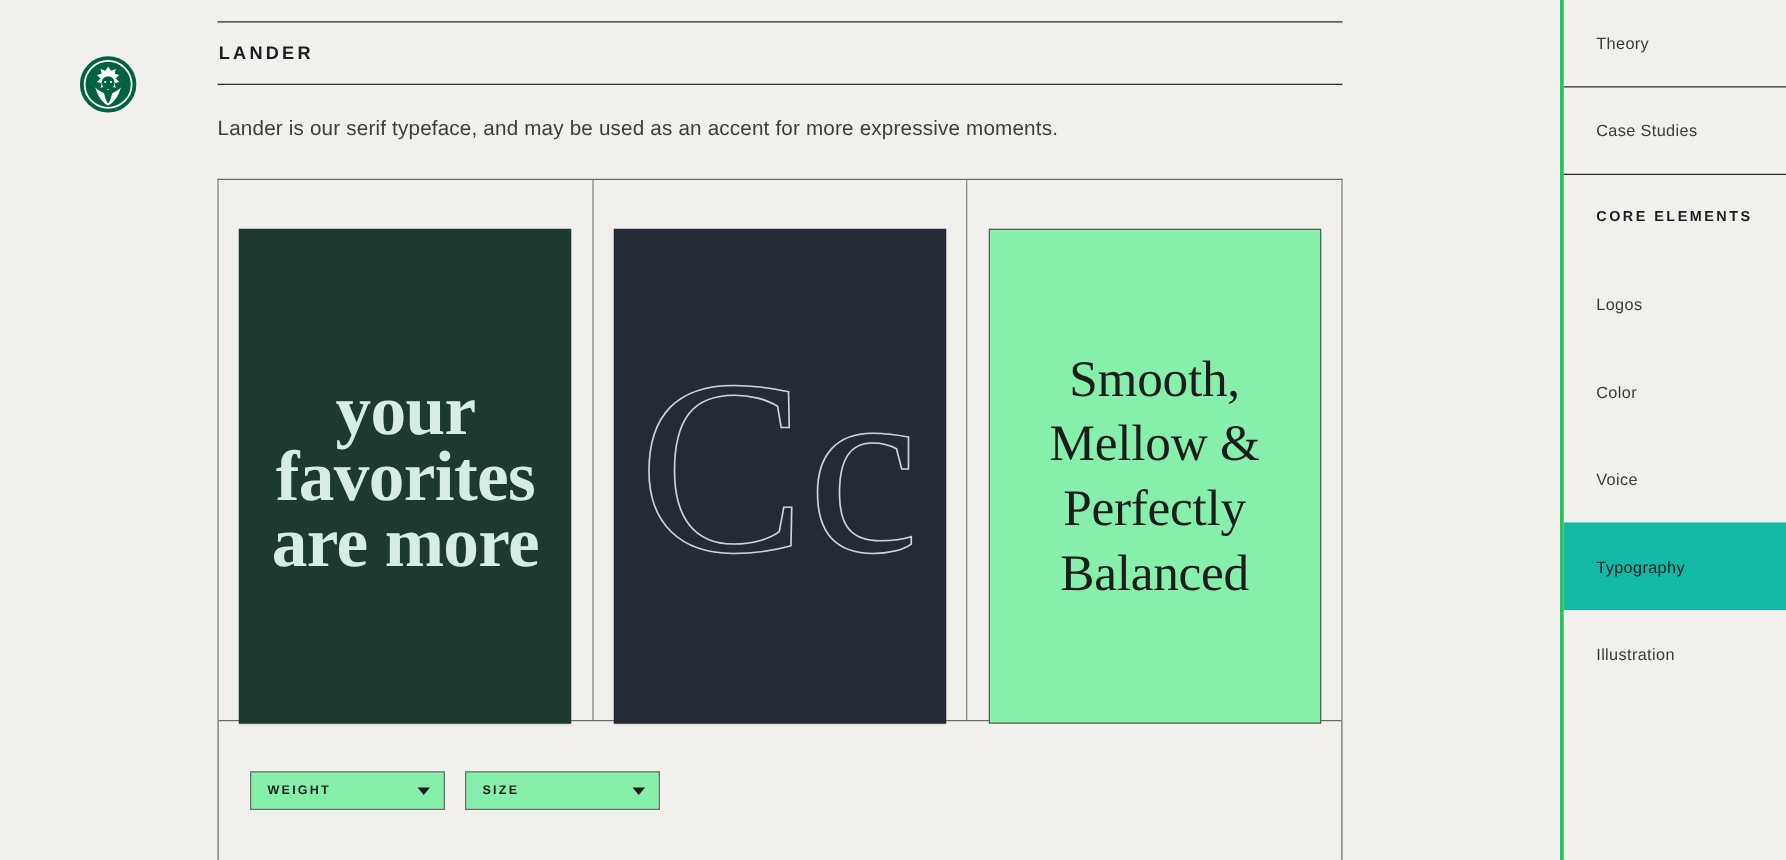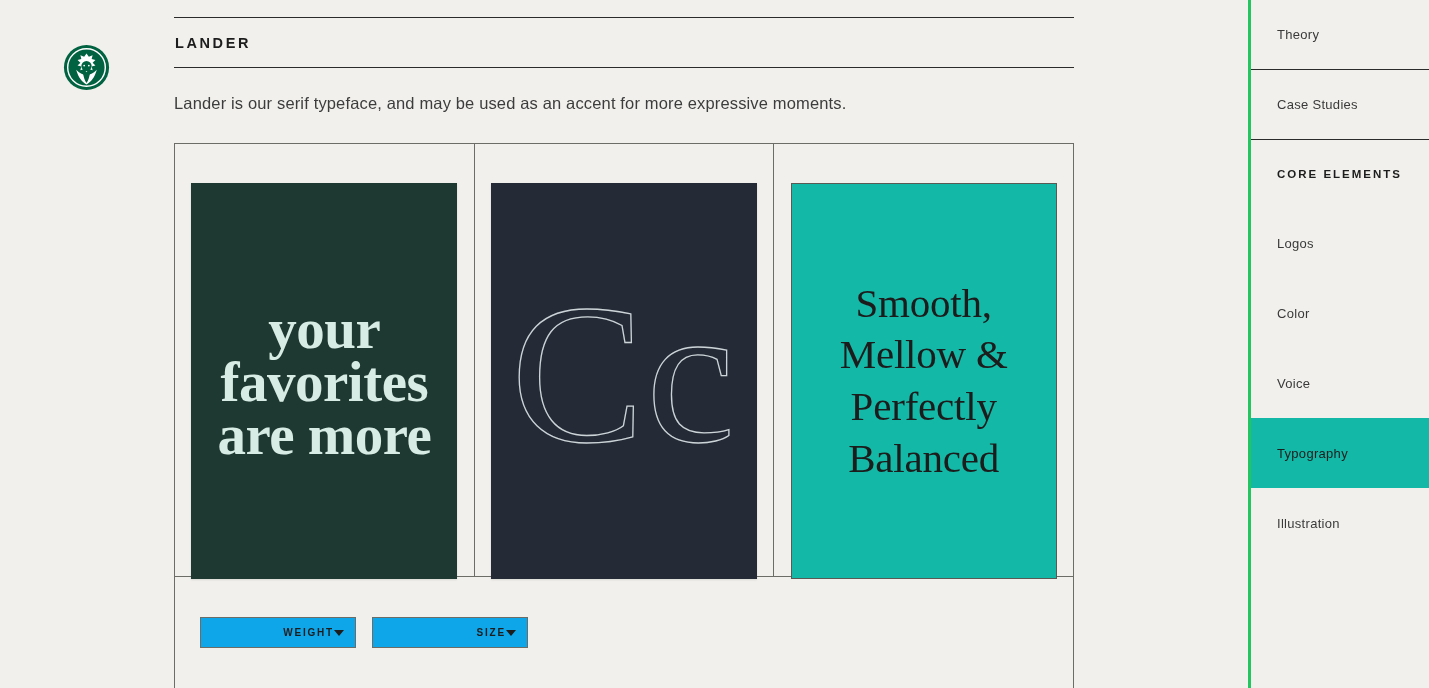--- a/index.html
+++ b/index.html
@@ -137,21 +137,21 @@
     font-family: "Liberation Serif", "DejaVu Serif", serif;
     font-size: 200px;
     fill: none;
     stroke: #cdd4d8;
     stroke-width: 1.3;
     letter-spacing: 2px;
   }
 
   
   .poster.light {
-    background: #14b8a6;
+    background: #86efac;
     border: 1px solid #5a5a55;
     display: flex;
     align-items: center;
     justify-content: center;
   }
   .poster.light .headline {
     font-family: "Liberation Serif", "DejaVu Serif", serif;
     font-weight: 400;
     color: #1c1c1c;
     font-size: 41px;
@@ -167,24 +167,24 @@
     height: 111px;
     display: flex;
     align-items: center;
     padding-left: 25px;
     gap: 16px;
   }
   .select {
     width: 156px;
     height: 31px;
     border: 1px solid #6d6d67;
-    background: #0ea5e9;
-    display: flex;
-    align-items: center;
-    justify-content: flex-end;
+    background: #86efac;
+    display: flex;
+    align-items: center;
+    justify-content: space-between;
     padding: 0 11px 0 13px;
     cursor: pointer;
   }
   .select-label {
     font-size: 10px;
     letter-spacing: 1.8px;
     font-weight: 700;
     color: #1d1d1d;
   }
   .caret {

